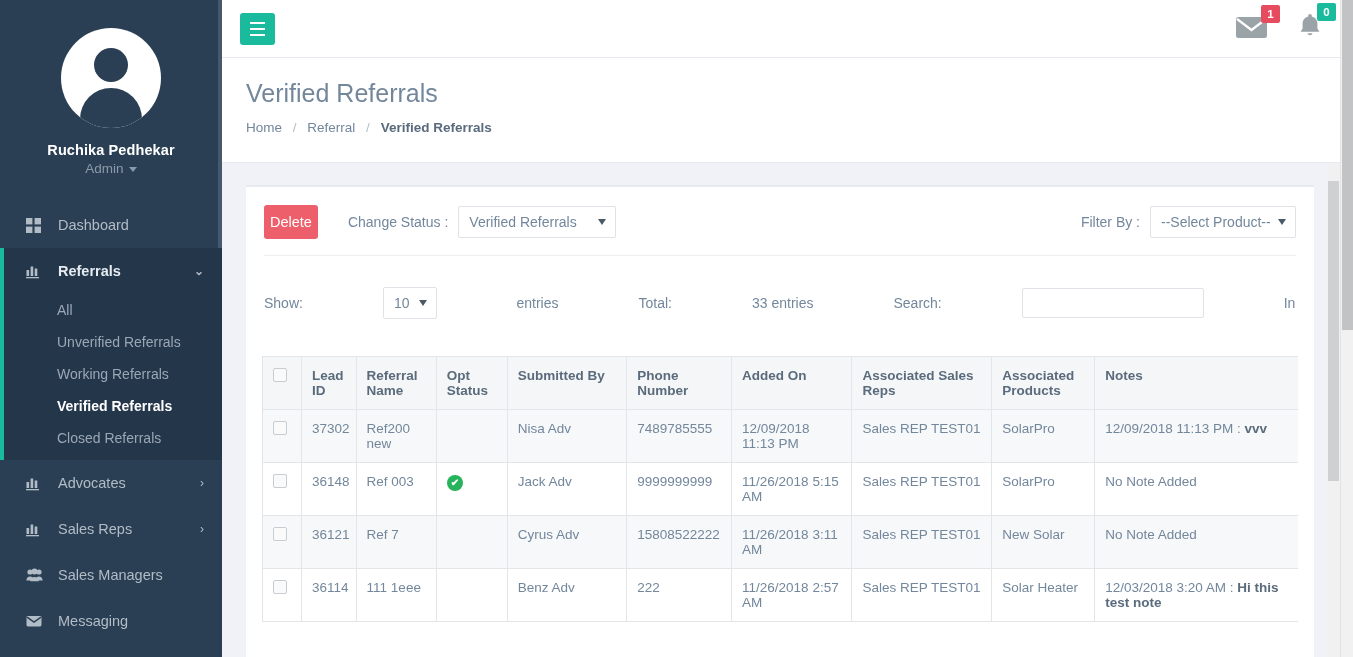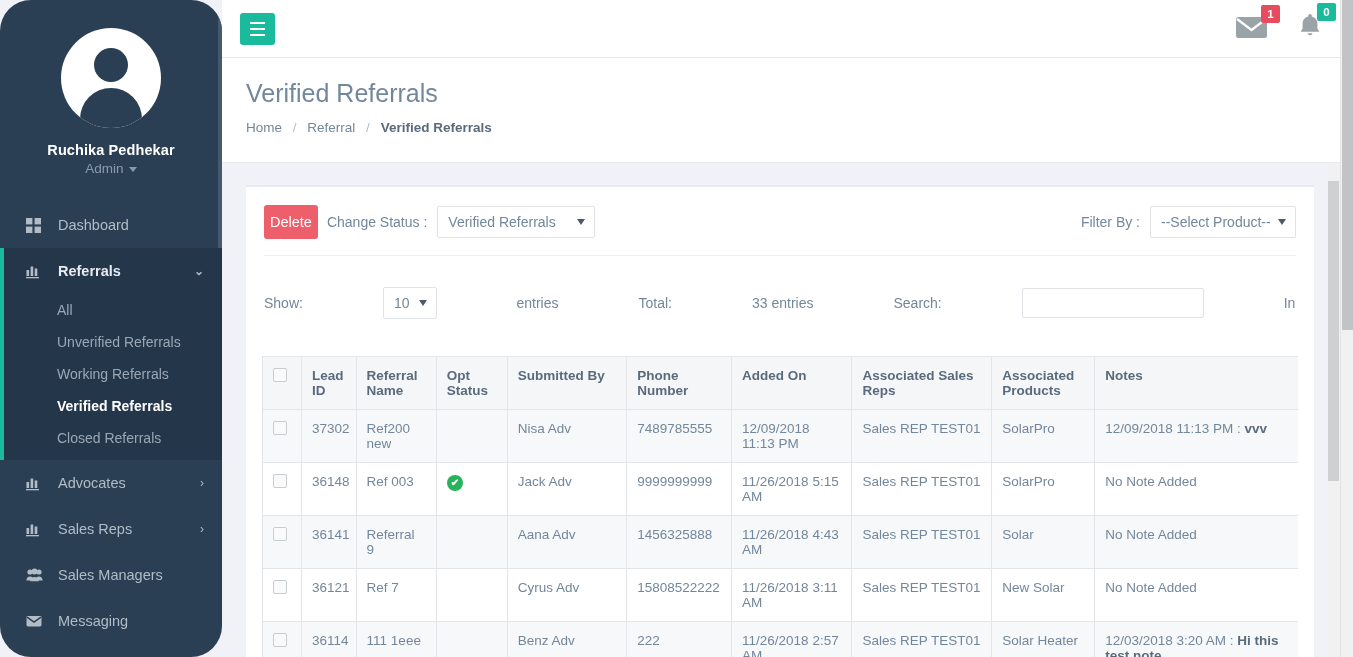--- a/index.html
+++ b/index.html
@@ -10,21 +10,20 @@
     background: #f1f2f7;
   }
   #app { position: relative; width: 1353px; height: 657px; }
 
   
   .sidebar {
     position: absolute; left: 0; top: 0;
     width: 222px; height: 657px;
     background: #2a3f54;
     overflow: hidden;
-    border-radius: 31px;
   }
   .profile { padding-top: 28px; text-align: center; }
   .avatar {
     width: 100px; height: 100px; border-radius: 50%;
     background: #ffffff; margin: 0 auto; position: relative; overflow: hidden;
   }
   .avatar .head {
     position: absolute; left: 50%; top: 20px; transform: translateX(-50%);
     width: 34px; height: 34px; border-radius: 50%; background: #2a3f54;
   }
@@ -127,21 +126,21 @@
 
   .toolbar-row {
     display: flex; align-items: center; padding: 0 2px 16px 2px;
   }
   .btn-delete {
     background: #ec5f6b; color: #ffffff; border: none;
     padding: 9px 6px; font-size: 14.5px; border-radius: 3px; cursor: pointer;
     font-family: inherit;
   }
   .lbl { font-size: 14px; color: #73879c; }
-  .toolbar-row .lbl { margin-left: 9px; margin-right: 10px; }
+  .toolbar-row .lbl { margin-left: 30px; margin-right: 10px; }
   .select {
     position: relative; border: 1px solid #dfe2e6; background: #fff;
     height: 32px; display: flex; align-items: center;
     padding: 0 26px 0 10px; font-size: 14px; color: #73879c; cursor: pointer;
     border-radius: 2px; white-space: nowrap;
   }
   .select .arrow {
     position: absolute; right: 9px; top: 50%; transform: translateY(-50%);
     width: 0; height: 0;
     border-left: 4.5px solid transparent; border-right: 4.5px solid transparent;
@@ -477,32 +476,20 @@
                 <td class="col-opt"><span class="check-ok">✔</span></td>
                 <td class="col-sub">Jack Adv</td>
                 <td class="col-phone">9999999999</td>
                 <td class="col-added">11/26/2018 5:15 AM</td>
                 <td class="col-reps">Sales REP TEST01</td>
                 <td class="col-prod">SolarPro</td>
                 <td class="col-notes">No Note Added</td>
               </tr>
               <tr>
                 <td class="col-cb"><span class="cb"></span></td>
-                <td class="col-lead">36141</td>
-                <td class="col-name">Referral 9</td>
-                <td class="col-opt"></td>
-                <td class="col-sub">Aana Adv</td>
-                <td class="col-phone">1456325888</td>
-                <td class="col-added">11/26/2018 4:43 AM</td>
-                <td class="col-reps">Sales REP TEST01</td>
-                <td class="col-prod">Solar</td>
-                <td class="col-notes">No Note Added</td>
-              </tr>
-              <tr>
-                <td class="col-cb"><span class="cb"></span></td>
                 <td class="col-lead">36121</td>
                 <td class="col-name">Ref 7</td>
                 <td class="col-opt"></td>
                 <td class="col-sub">Cyrus Adv</td>
                 <td class="col-phone">15808522222</td>
                 <td class="col-added">11/26/2018 3:11 AM</td>
                 <td class="col-reps">Sales REP TEST01</td>
                 <td class="col-prod">New Solar</td>
                 <td class="col-notes">No Note Added</td>
               </tr>

